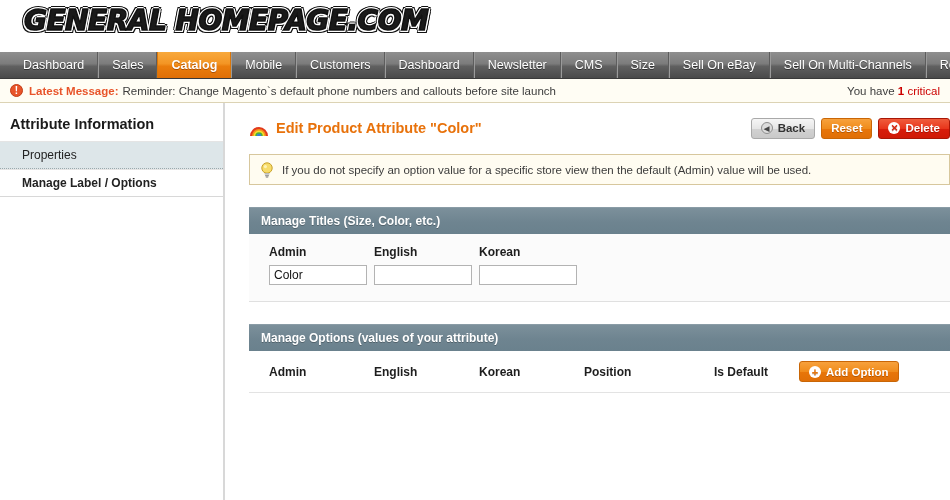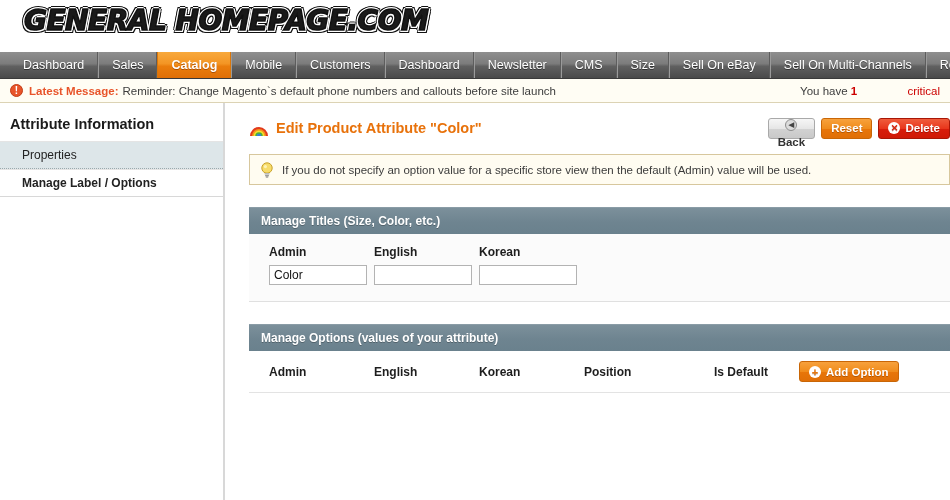--- a/index.html
+++ b/index.html
@@ -87,21 +87,21 @@
     width: 13px; height: 13px; border-radius: 50%;
     background: #e8542a;
     border: 1px solid #c23c16;
     color: #fff; font-size: 10px; font-weight: bold;
     line-height: 11px; text-align: center;
     margin-right: 6px; flex: none;
   }
   .msg-label { color: #e8542a; font-weight: bold; margin-right: 4px; }
   .msg-right { margin-left: auto; padding-right: 2px; }
   .msg-right .crit-num { color: #c00; font-weight: bold; }
-  .msg-right .crit-word { color: #c00; margin-left: 47px; }
+  .msg-right .crit-word { color: #c00; }
 
   
   .page {
     display: flex;
     height: 397px;
     background: #ffffff;
   }
 
   
   .sidebar {
@@ -157,21 +157,21 @@
     display: inline-flex; align-items: center; gap: 5px;
     height: 21px; padding: 0 9px;
     font-size: 11.5px; font-weight: bold;
     border-radius: 3px;
     cursor: pointer;
     border: 1px solid;
     white-space: nowrap;
   }
   .btn-gray {
     background: linear-gradient(to bottom, #f6f6f6 0%, #e6e6e6 50%, #d2d2d2 51%, #c9c9c9 100%);
-    border-color: #a9a9a9; color: #333; flex-direction: column;
+    border-color: #a9a9a9; color: #333;
   }
   .btn-orange {
     background: linear-gradient(to bottom, #f7a13c 0%, #f08c1c 50%, #e8760a 51%, #e06f06 100%);
     border-color: #c96606; color: #fff;
     text-shadow: 0 1px 0 rgba(130,60,0,.5);
   }
   .btn-red {
     background: linear-gradient(to bottom, #ef5c3c 0%, #e8361c 50%, #d81d0b 51%, #cf1906 100%);
     border-color: #a81606; color: #fff;
     text-shadow: 0 1px 0 rgba(120,10,0,.5);

